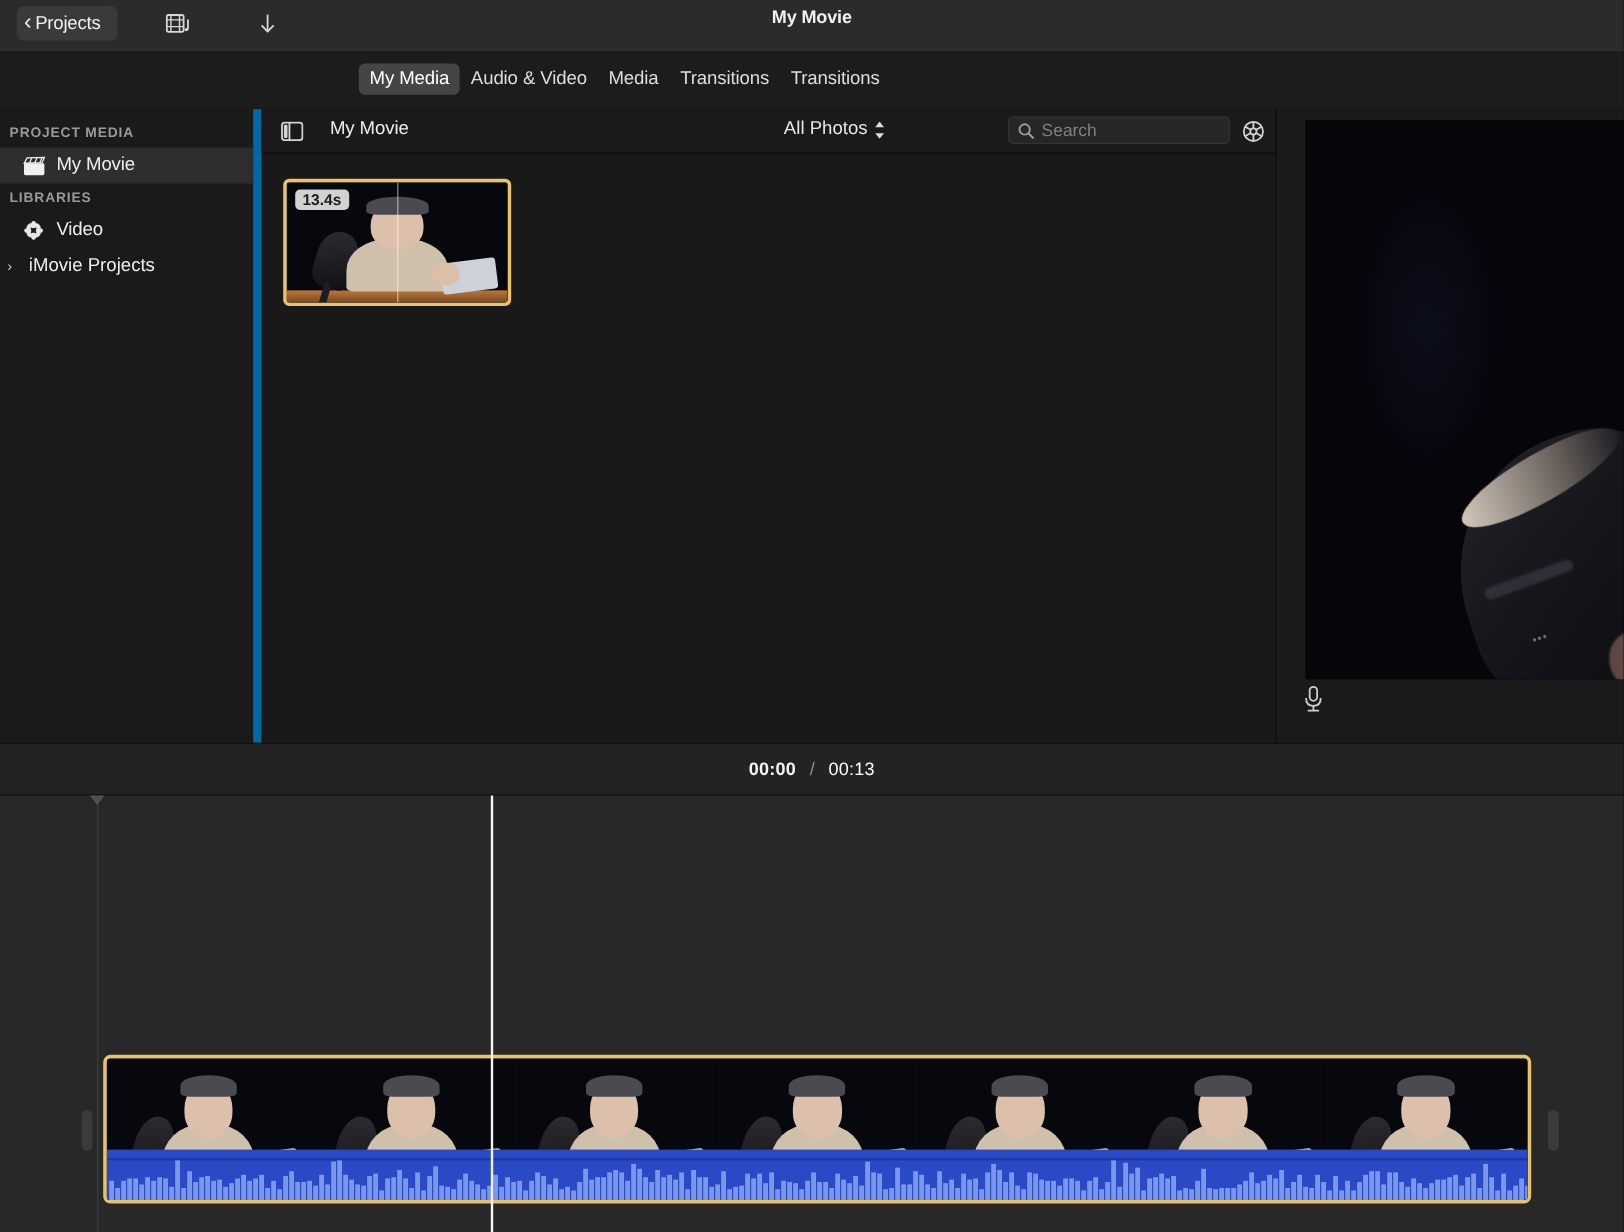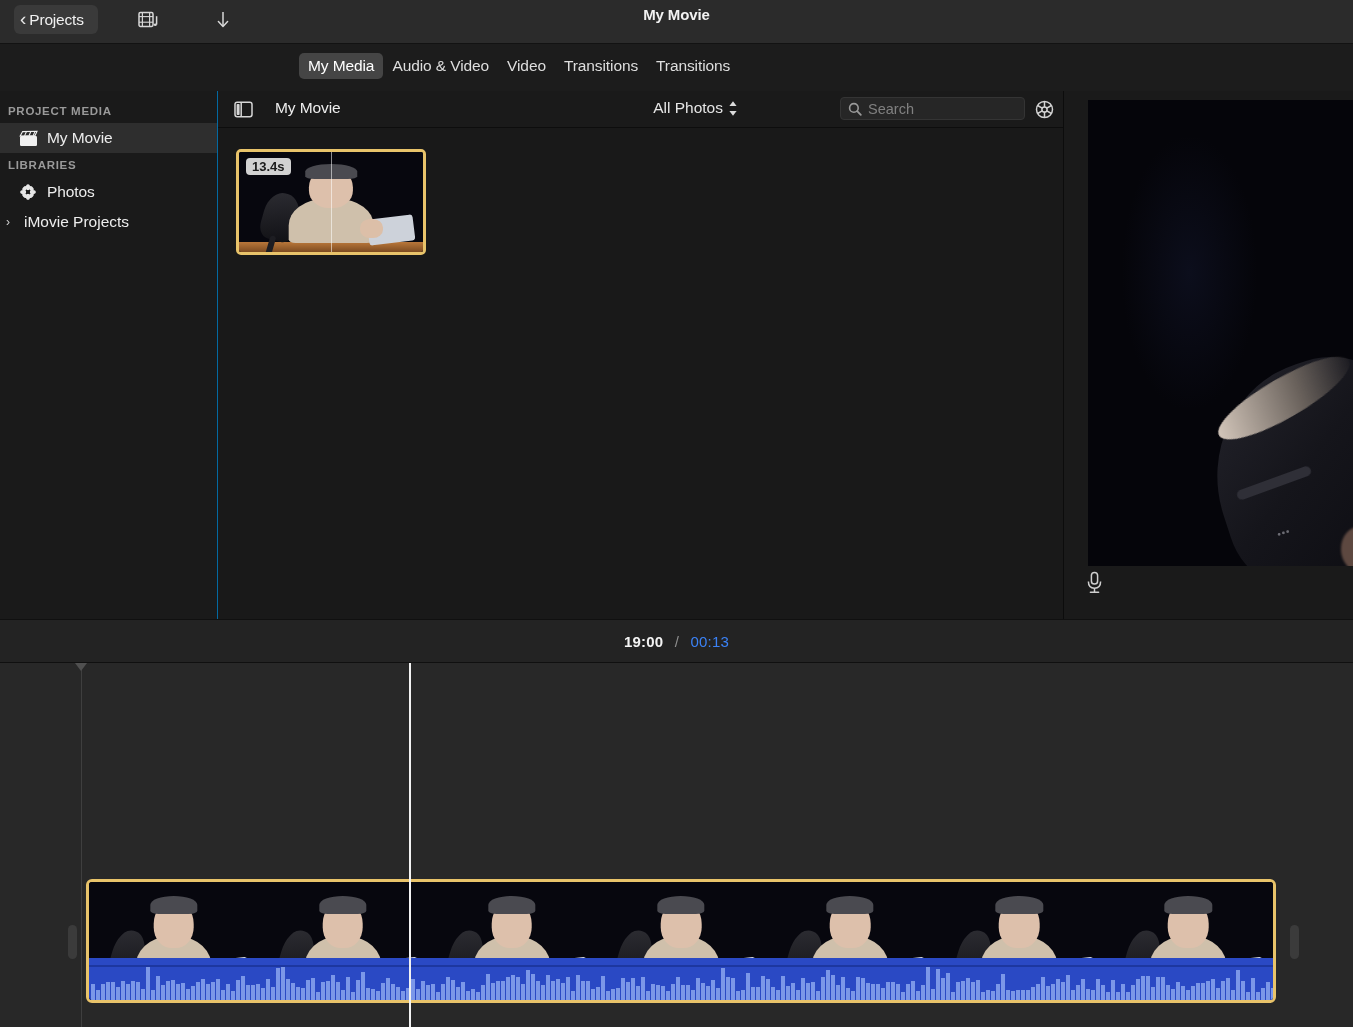--- a/index.html
+++ b/index.html
@@ -67,21 +67,21 @@
   .wand{ left:1069px; top:52px; position:absolute; cursor:default; }
   .adjust-icons{
     position:absolute; right:14px; top:52px;
     display:flex; align-items:center; gap:20px;
   }
 
   
   .sidebar{
     position:absolute; left:0; top:91px; width:218px; height:528px;
     background:#1a1a1a;
-    border-right:1px solid #0369a1;
+    border-right:7px solid #0369a1;
     padding-top:8px;
   }
   .sb-head{
     font-size:11.5px; font-weight:bold; color:#9a9a9a;
     letter-spacing:0.7px; padding:6px 0 6px 8px;
   }
   .sb-item{
     height:30px; display:flex; align-items:center; gap:9px;
     padding-left:18px; font-size:15.5px; color:#ededed; cursor:default;
     letter-spacing:-0.1px;
@@ -257,21 +257,21 @@
     background:#232323;
     border-top:1px solid #101010;
     border-bottom:1px solid #101010;
   }
   .timecode{
     position:absolute; left:0; right:0; top:13px; text-align:center;
     font-size:15px; letter-spacing:.2px;
   }
   .tc-cur{ color:#f4f4f4; font-weight:600; }
   .tc-sep{ color:#8e8e8e; margin:0 7px; font-weight:400; }
-  .tc-tot{ color:#3b82f6; }
+  .tc-tot{ color:#ffffff; }
 
   
   .timeline{
     position:absolute; left:0; top:663px; width:1353px; height:364px;
     background:#282828;
   }
   .tl-marker{
     position:absolute; left:81px; top:0; width:1px; height:364px;
     background:#3f3f3f;
   }
@@ -350,21 +350,21 @@
     </svg>
   </div>
 
   <div class="title">My Movie</div>
 </div>
 
 <div class="tabbar">
   <div class="tabs">
     <div class="tab active">My Media</div>
     <div class="tab">Audio &amp; Video</div>
-    <div class="tab">Video</div>
+    <div class="tab">Media</div>
     <div class="tab">Transitions</div>
     <div class="tab">Transitions</div>
   </div>
 
   <div class="wand">
     <svg width="28" height="26" viewBox="0 0 28 26">
       <line x1="9.5" y1="8.5" x2="23" y2="21.5" stroke="#cfcfcf" stroke-width="3" stroke-linecap="round"></line>
       <line x1="9.5" y1="8.5" x2="13" y2="12" stroke="#8e8e8e" stroke-width="3" stroke-linecap="round"></line>
       <line x1="5" y1="3" x2="6.6" y2="5.2" stroke="#c9c9c9" stroke-width="1.4" stroke-linecap="round"></line>
       <line x1="11.8" y1="2.6" x2="10.6" y2="5" stroke="#c9c9c9" stroke-width="1.4" stroke-linecap="round"></line>
@@ -422,21 +422,21 @@
           <ellipse cx="4.3" cy="9" rx="3.1" ry="2.1"></ellipse>
           <ellipse cx="13.7" cy="9" rx="3.1" ry="2.1"></ellipse>
           <ellipse cx="5.6" cy="5.6" rx="2.8" ry="1.9" transform="rotate(-45 5.6 5.6)"></ellipse>
           <ellipse cx="12.4" cy="12.4" rx="2.8" ry="1.9" transform="rotate(-45 12.4 12.4)"></ellipse>
           <ellipse cx="12.4" cy="5.6" rx="1.9" ry="2.8" transform="rotate(-45 12.4 5.6)"></ellipse>
           <ellipse cx="5.6" cy="12.4" rx="1.9" ry="2.8" transform="rotate(-45 5.6 12.4)"></ellipse>
         </g>
         <circle cx="9" cy="9" r="2" fill="#1c1c1c"></circle>
       </svg>
     </span>
-    <span>Photos</span>
+    <span>Video</span>
   </div>
 
 
   <div class="sb-disc">
     <span class="tri">›</span>
     <span>iMovie Projects</span>
   </div>
 </div>
 
 <div class="browser">
@@ -523,21 +523,21 @@
       <rect x="5.4" y="1.4" width="6.2" height="11.6" rx="3.1" fill="none" stroke="#cfcfcf" stroke-width="1.5"></rect>
       <path d="M2.4 10.6 C2.4 15.2 5 17.2 8.5 17.2 C12 17.2 14.6 15.2 14.6 10.6" fill="none" stroke="#cfcfcf" stroke-width="1.5"></path>
       <line x1="8.5" y1="17.2" x2="8.5" y2="21" stroke="#cfcfcf" stroke-width="1.5"></line>
       <line x1="4.4" y1="21.2" x2="12.6" y2="21.2" stroke="#cfcfcf" stroke-width="1.5" stroke-linecap="round"></line>
     </svg>
   </div>
 </div>
 
 <div class="timecode-bar">
   <div class="timecode">
-    <span class="tc-cur">19:00</span>
+    <span class="tc-cur">00:00</span>
     <span class="tc-sep">/</span>
     <span class="tc-tot">00:13</span>
   </div>
 </div>
 
 <div class="timeline">
 
   <div class="tl-marker"></div>
 
   <div class="trim-handle trim-left"></div>

